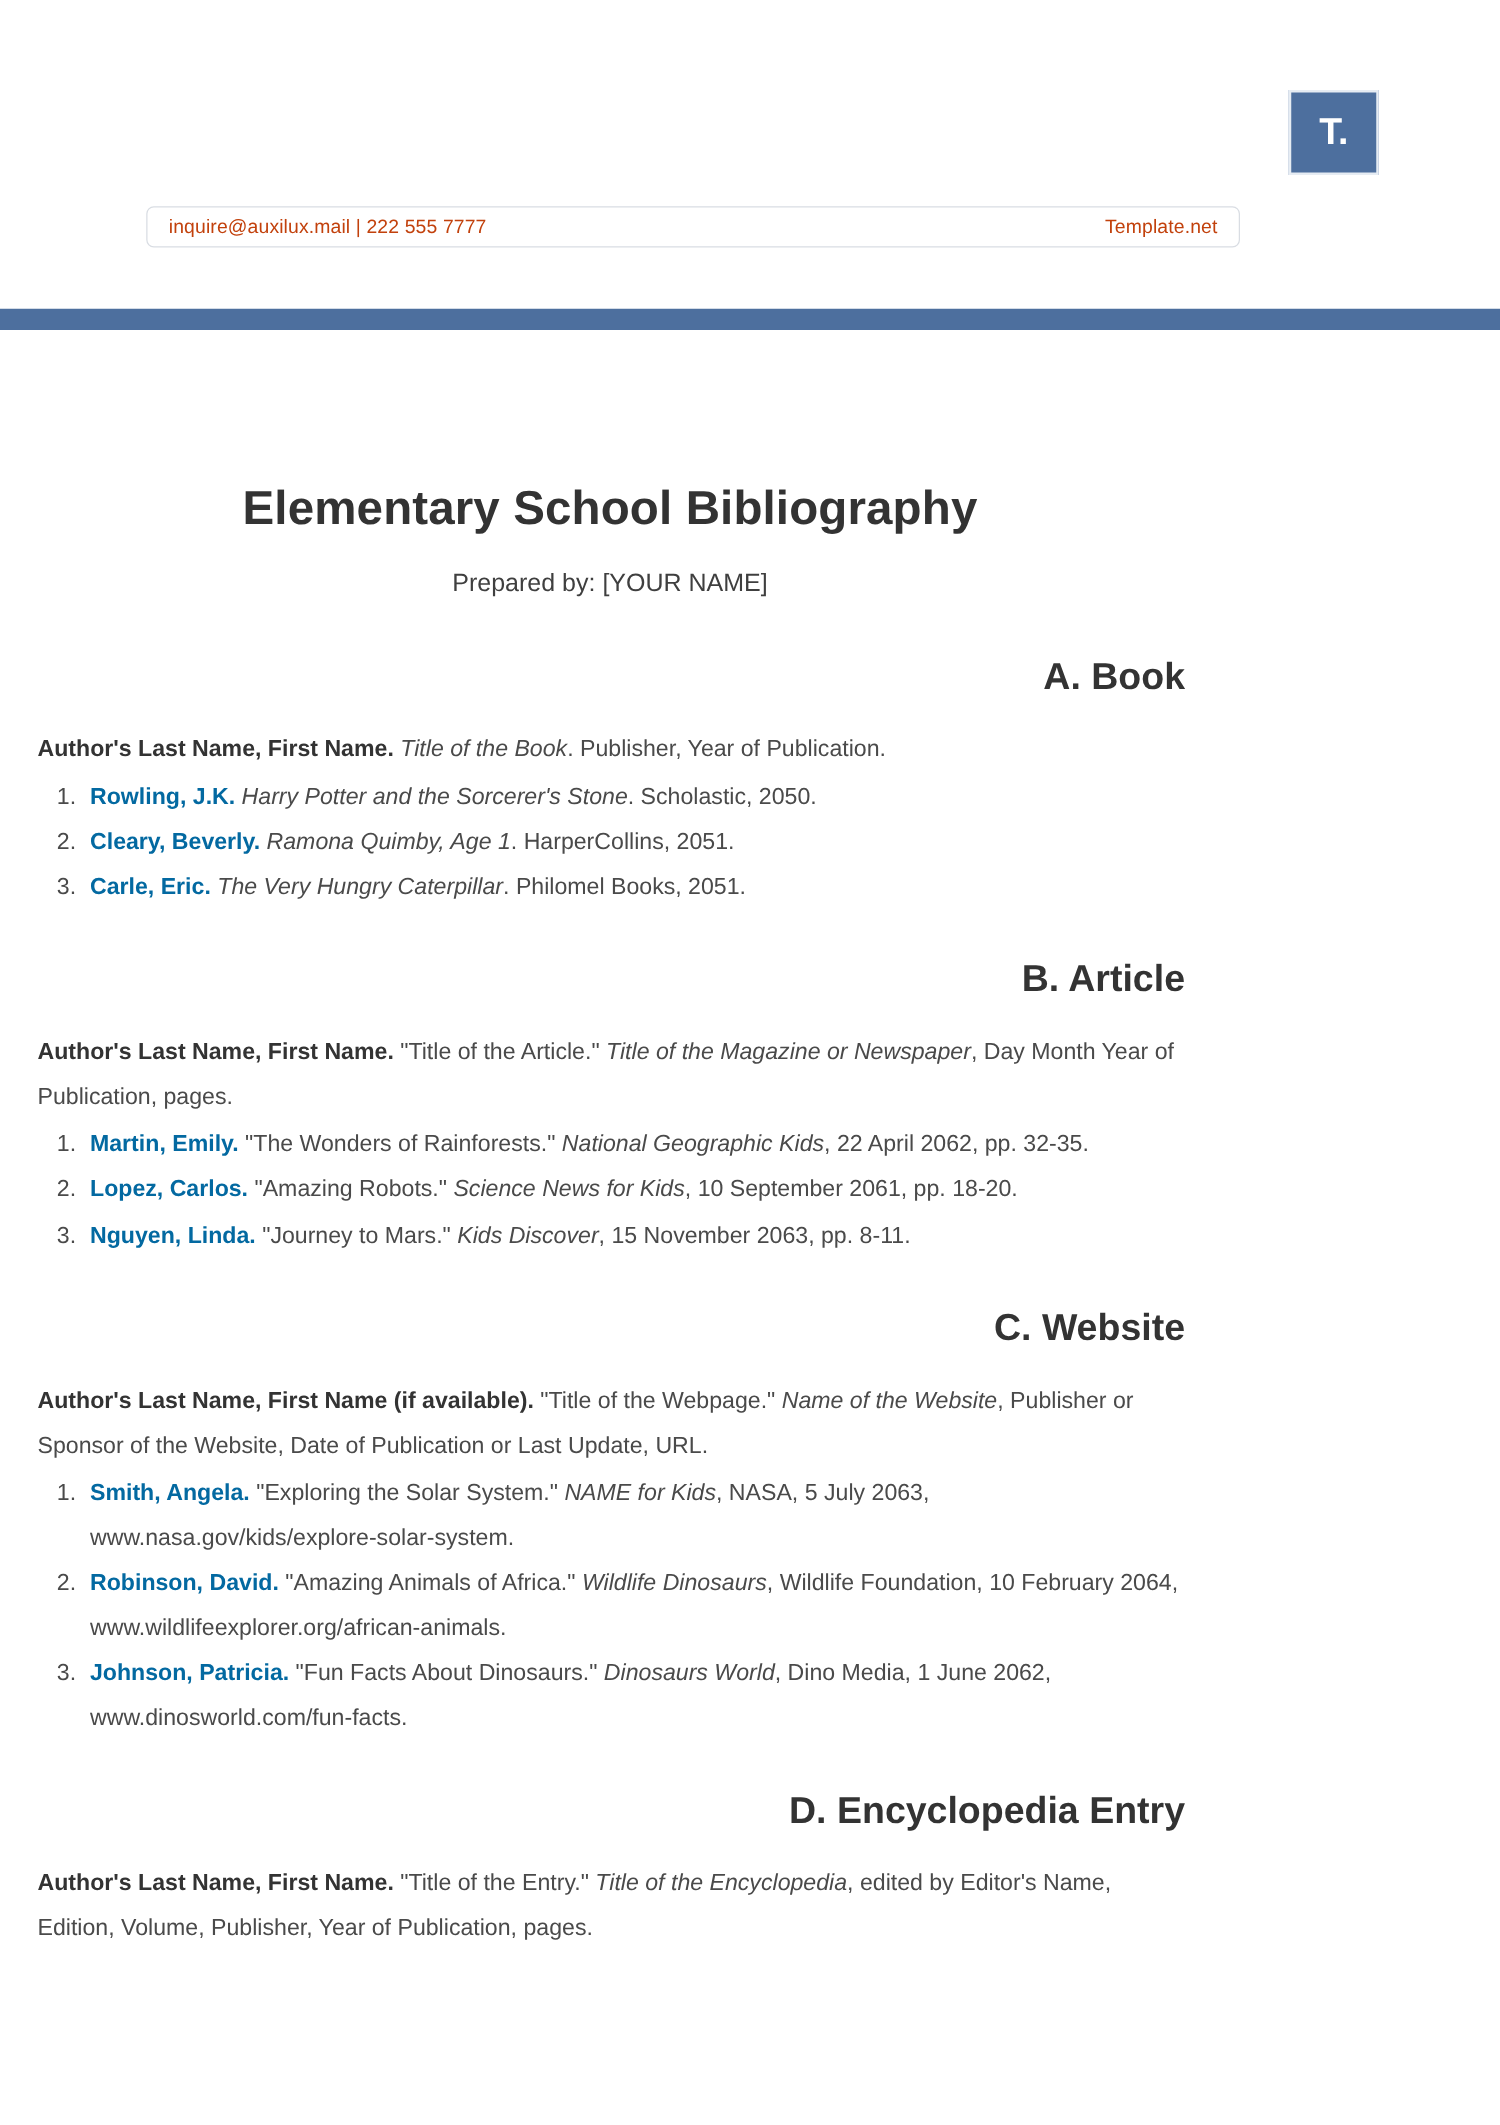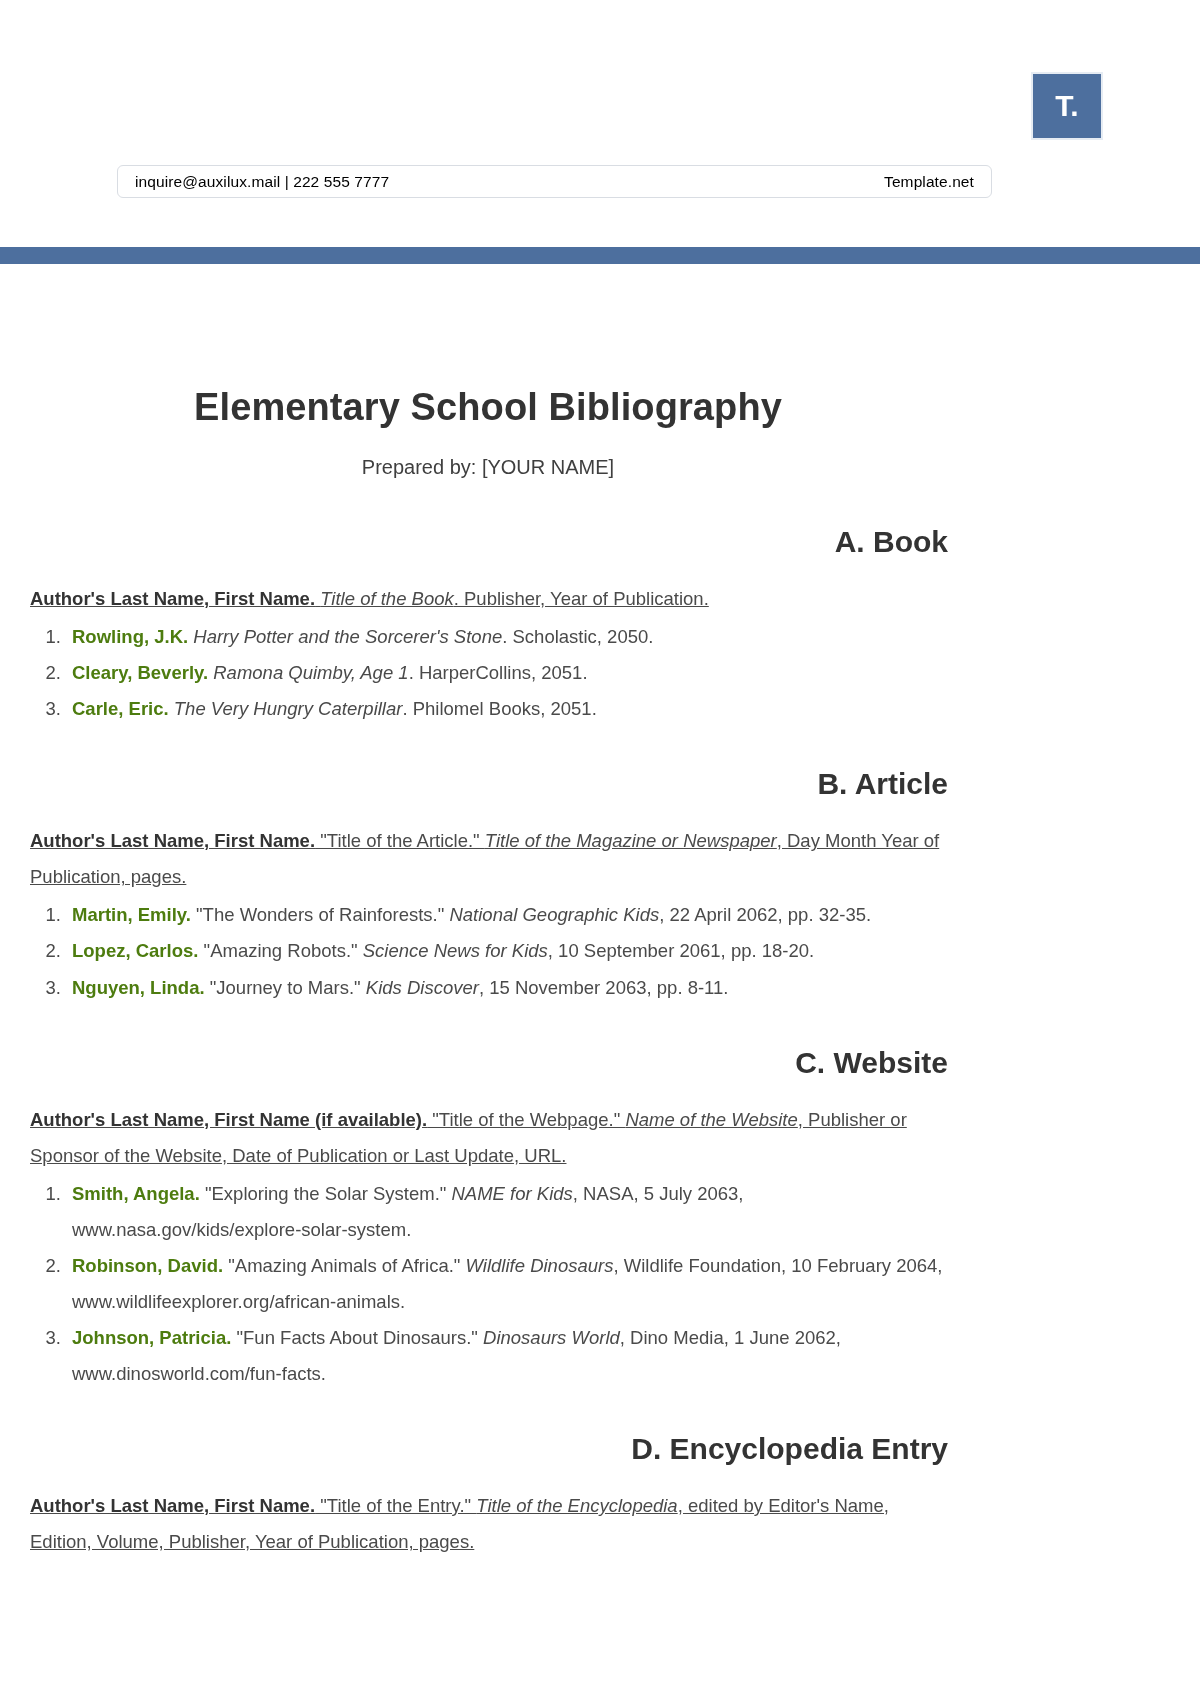--- a/index.html
+++ b/index.html
@@ -49,21 +49,21 @@
     border-radius: 6px;
     box-sizing: border-box;
     display: flex;
     align-items: center;
     justify-content: space-between;
     padding: 0 17px;
     background: #ffffff;
   }
   .contact-left, .contact-right {
     font-size: 15.5px;
-    color: #000000;
+    color: #c2410c;
     letter-spacing: .1px;
     white-space: nowrap;
   }
   .divider-band {
     position: absolute;
     left: 0;
     top: 247px;
     width: 1200px;
     height: 17px;
     background: #4d6f9e;
@@ -104,38 +104,37 @@
     font-weight: bold;
     color: #333333;
     margin: 0 0 22px 2px;
     text-align: right;
   }
   .format-line {
     font-size: 18.5px;
     line-height: 1.95;
     color: #4a4a4a;
     margin: 0 0 2px 2px;
-    text-decoration: underline;
   }
   .format-line b { font-weight: bold; color: #333; }
   .format-line i { font-style: italic; }
 
   ol.entries {
     margin: 0;
     padding: 0 0 0 38px;
     list-style-position: outside;
     font-size: 18.5px;
     line-height: 1.95;
     color: #4a4a4a;
   }
   ol.entries li {
     padding-left: 6px;
     margin: 0;
   }
-  ol.entries li b { font-weight: bold; color: #4d7c0f; }
+  ol.entries li b { font-weight: bold; color: #0369a1; }
   ol.entries li i { font-style: italic; }
 </style>
 </head>
 <body>
 
 <div class="page-header">
   <div class="logo-badge">T.</div>
 
   <div class="contact-bar">
     <span class="contact-left">inquire@auxilux.mail  |  222 555 7777</span>

